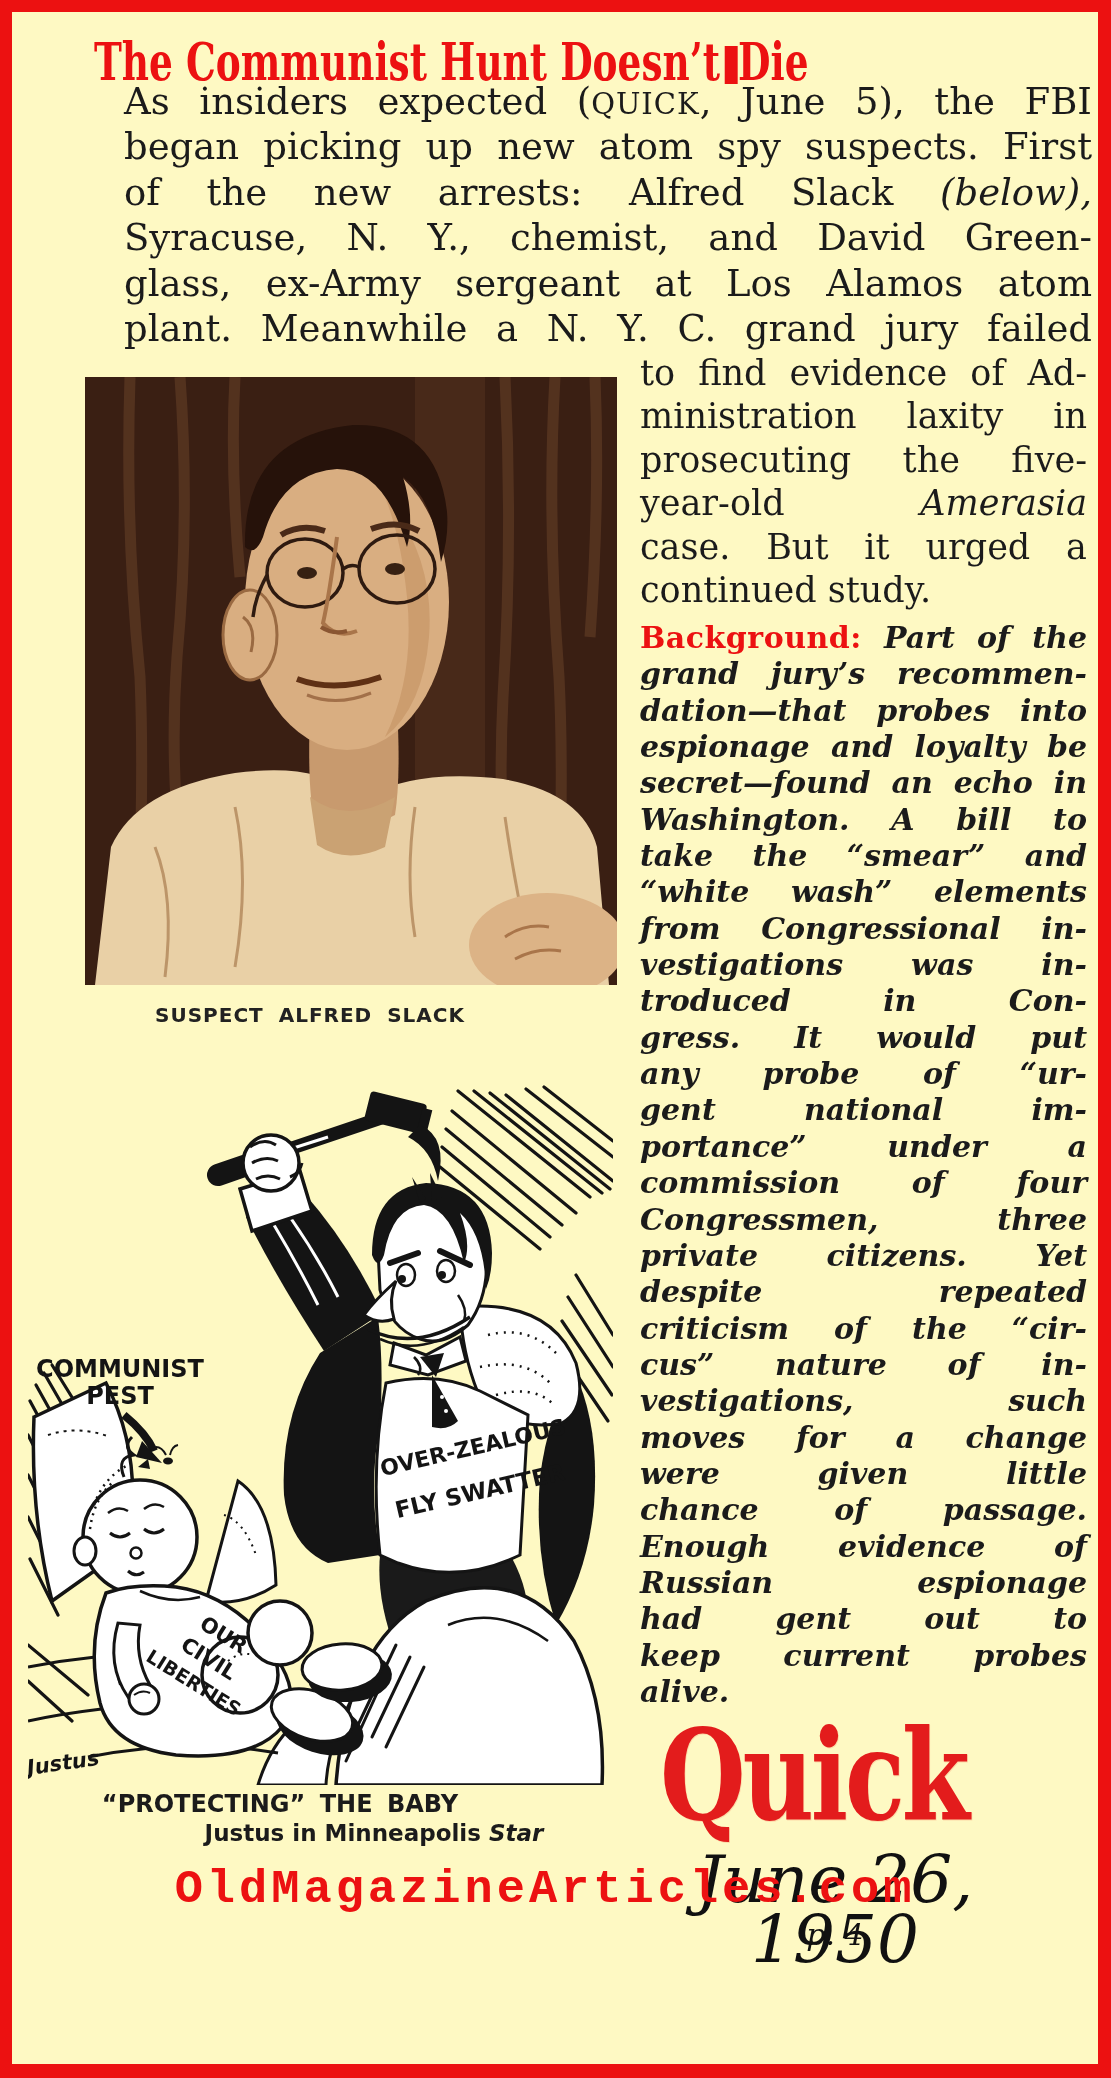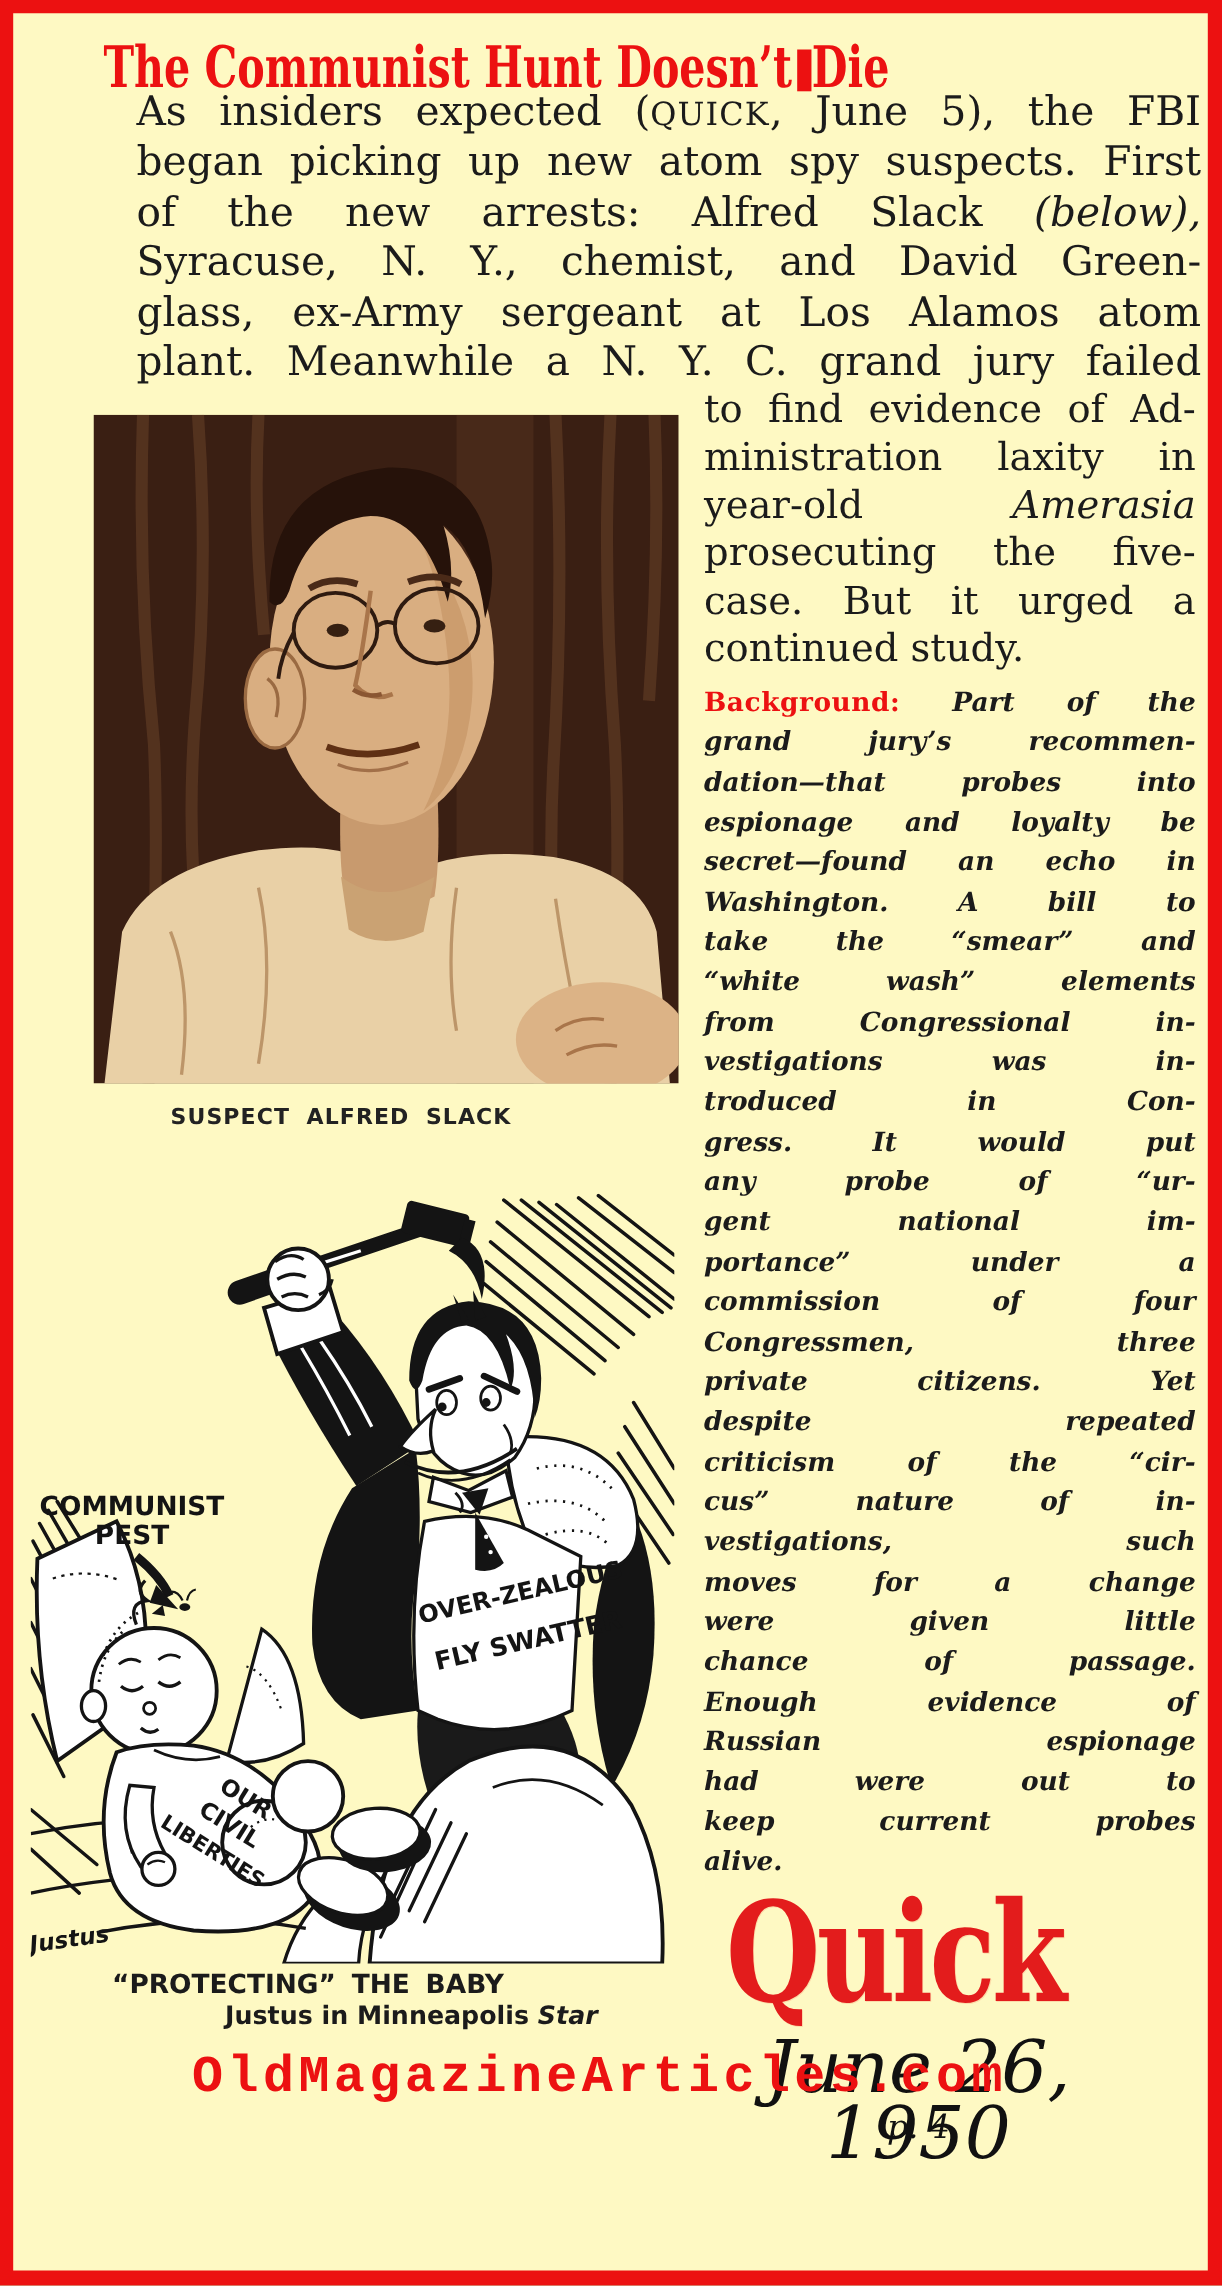--- a/index.html
+++ b/index.html
@@ -29,21 +29,21 @@
       letter-spacing:1px;word-spacing:7px;color:#222;}
 
   
   .rcol{position:absolute;left:640px;top:352px;width:447px;}
   .rcol .rline{height:43.4px;line-height:43.4px;font-size:35px;
                text-align:justify;text-align-last:justify;text-justify:inter-word;}
   .rcol .rline.last{text-align-last:left;}
 
   
   .bgcol{position:absolute;left:640px;top:620px;width:447px;}
-  .bgcol .bline{height:36.35px;line-height:36.35px;font-size:24px;font-weight:bold;
+  .bgcol .bline{height:36.35px;line-height:36.35px;font-size:30px;font-weight:bold;
                 font-style:italic;text-align:justify;text-align-last:justify;text-justify:inter-word;}
   .bgcol .bline.last{text-align-last:left;}
   .bg-label{font-style:normal;color:#ec1111;letter-spacing:0.5px;}
 
   
   .cartoon{position:absolute;left:28px;top:1085px;width:585px;height:700px;}
   .cartoon text{font-family:"DejaVu Sans",sans-serif;font-weight:bold;fill:#141414;}
   .cartoon .sig{font-style:italic;}
   .cartoon-caption1{position:absolute;left:40px;top:1790px;width:480px;text-align:center;
       font-family:"DejaVu Sans",sans-serif;font-weight:bold;font-size:24px;line-height:28px;
@@ -122,22 +122,22 @@
     <g stroke="#a9754a" stroke-width="3" fill="none">
         <path d="M420 560 q20 -14 44 -10"></path>
         <path d="M430 582 q22 -12 46 -8"></path>
       </g>
   </svg>
   <div class="photo-caption">SUSPECT ALFRED SLACK</div>
 
   <div class="rcol">
     <div class="rline">to find evidence of Ad-</div>
     <div class="rline">ministration laxity in</div>
+    <div class="rline">prosecuting the five-</div>
     <div class="rline"><span>year-old</span> <span class="it">Amerasia</span></div>
-    <div class="rline">prosecuting the five-</div>
     <div class="rline">case. But it urged a</div>
     <div class="rline last">continued study.</div>
   </div>
 
   <div class="bgcol">
     <div class="bline"><span class="bg-label">Background:</span> <span>Part of the</span></div>
     <div class="bline">grand jury’s recommen-</div>
     <div class="bline">dation—that probes into</div>
     <div class="bline">espionage and loyalty be</div>
     <div class="bline">secret—found an echo in</div>
@@ -156,21 +156,21 @@
     <div class="bline">private citizens. Yet</div>
     <div class="bline">despite repeated</div>
     <div class="bline">criticism of the “cir-</div>
     <div class="bline">cus” nature of in-</div>
     <div class="bline">vestigations, such</div>
     <div class="bline">moves for a change</div>
     <div class="bline">were given little</div>
     <div class="bline">chance of passage.</div>
     <div class="bline">Enough evidence of</div>
     <div class="bline">Russian espionage</div>
-    <div class="bline">had were out to</div>
+    <div class="bline">had gent out to</div>
     <div class="bline">keep current probes</div>
     <div class="bline last">alive.</div>
   </div>
 
   <svg class="cartoon" viewBox="0 0 585 700" aria-hidden="true">
 
     <g stroke="#141414" stroke-width="3.2" stroke-linecap="round">
       <path d="M430 6 L562 112"></path>
         <path d="M446 6 L574 108"></path>
         <path d="M462 8 L582 104"></path>

